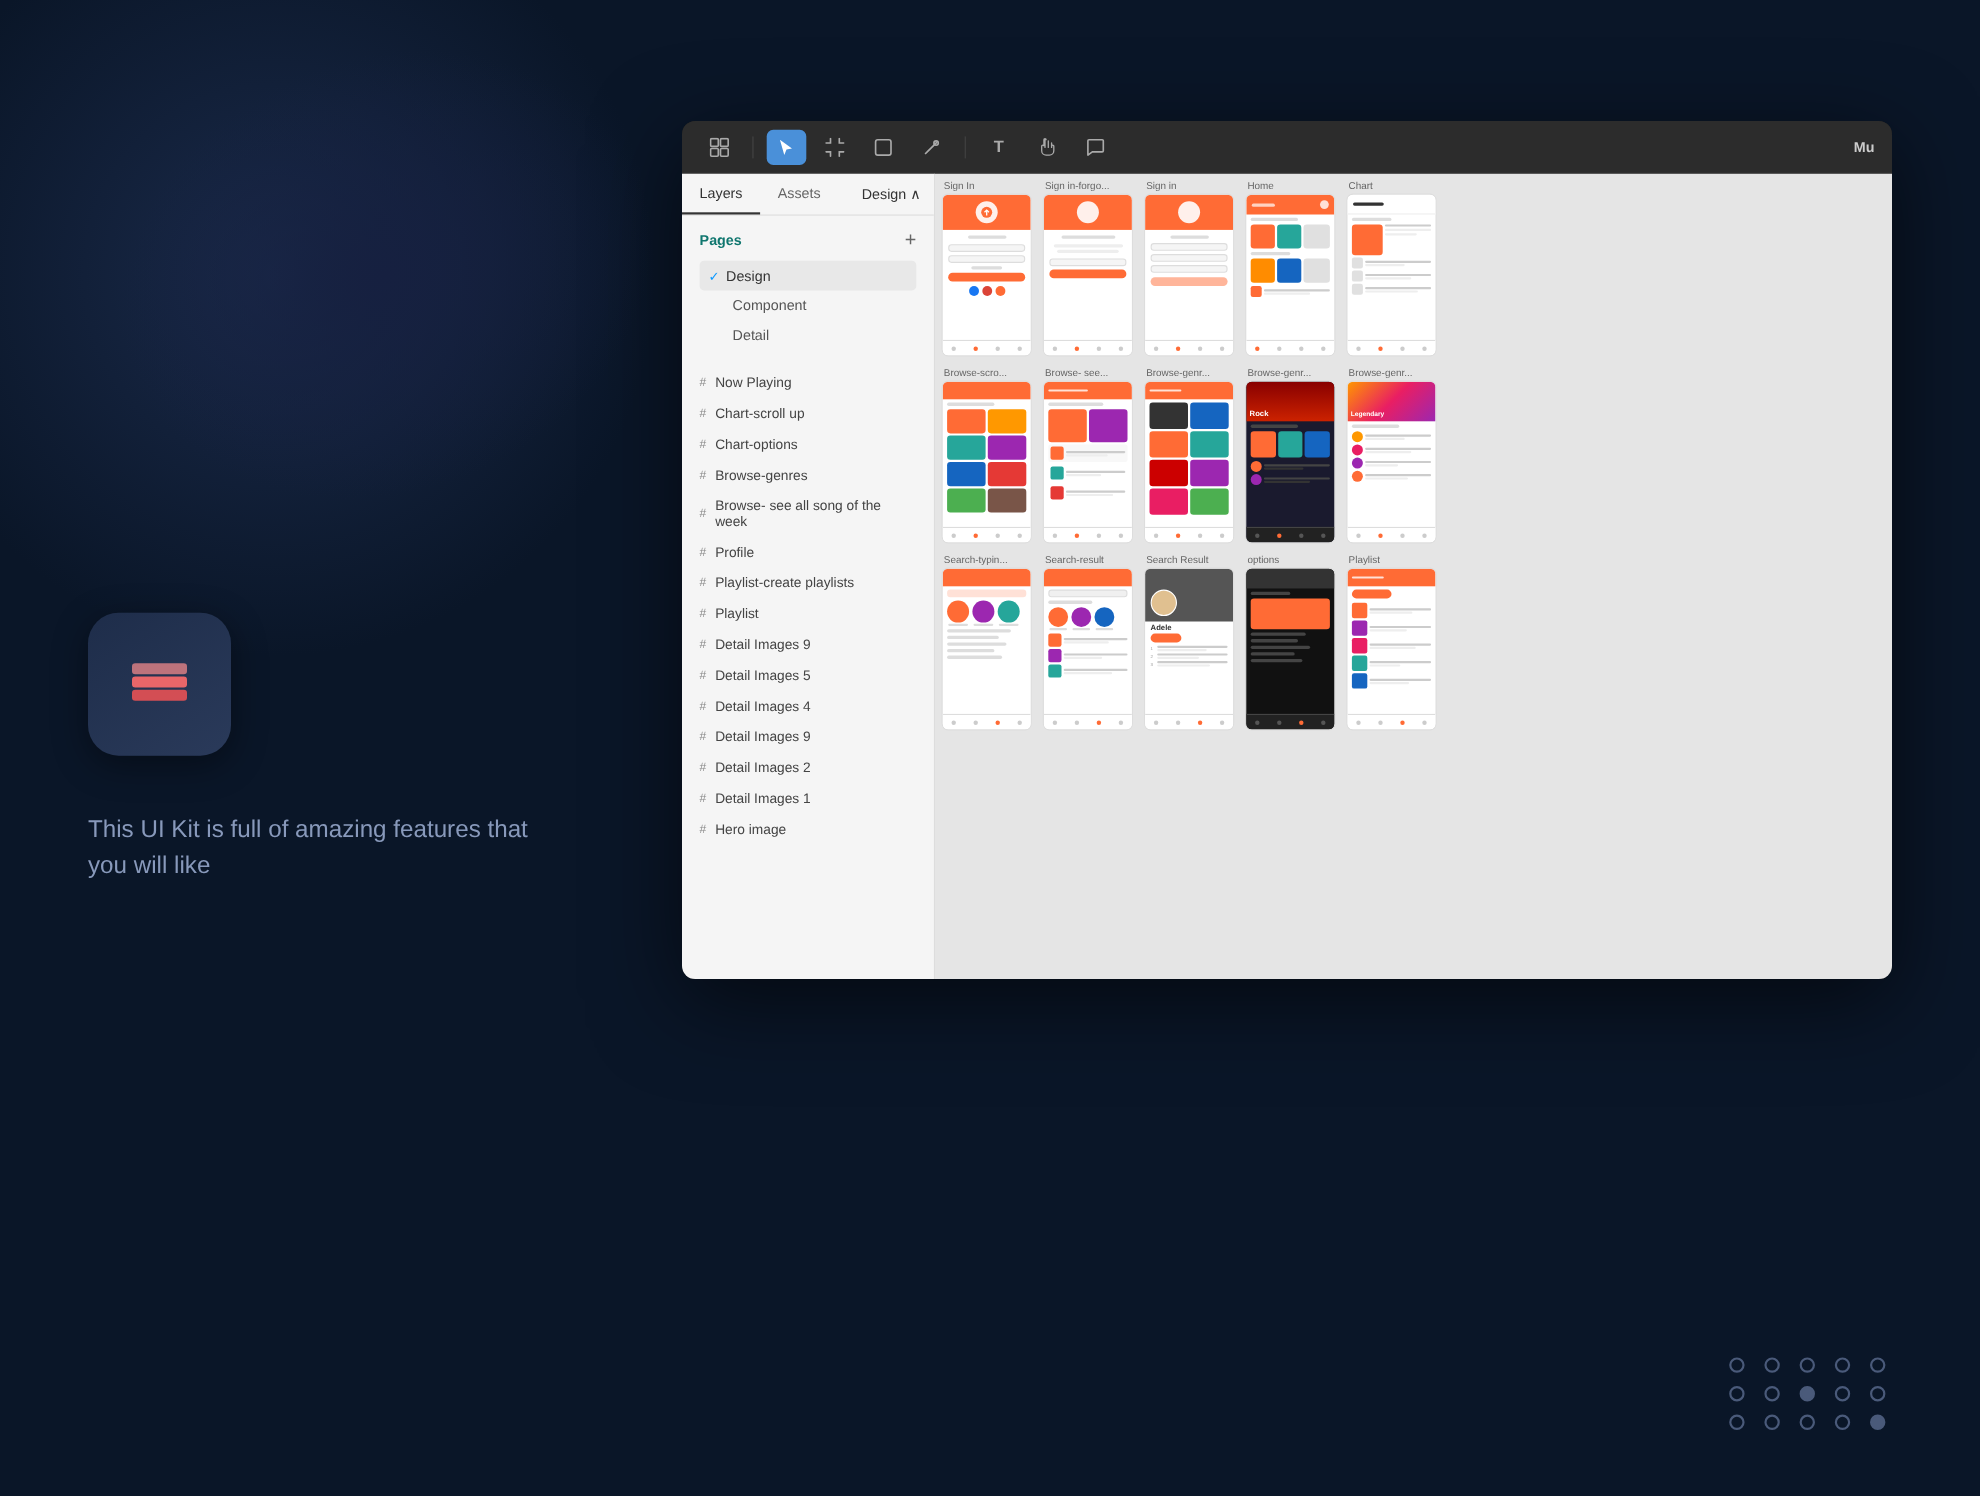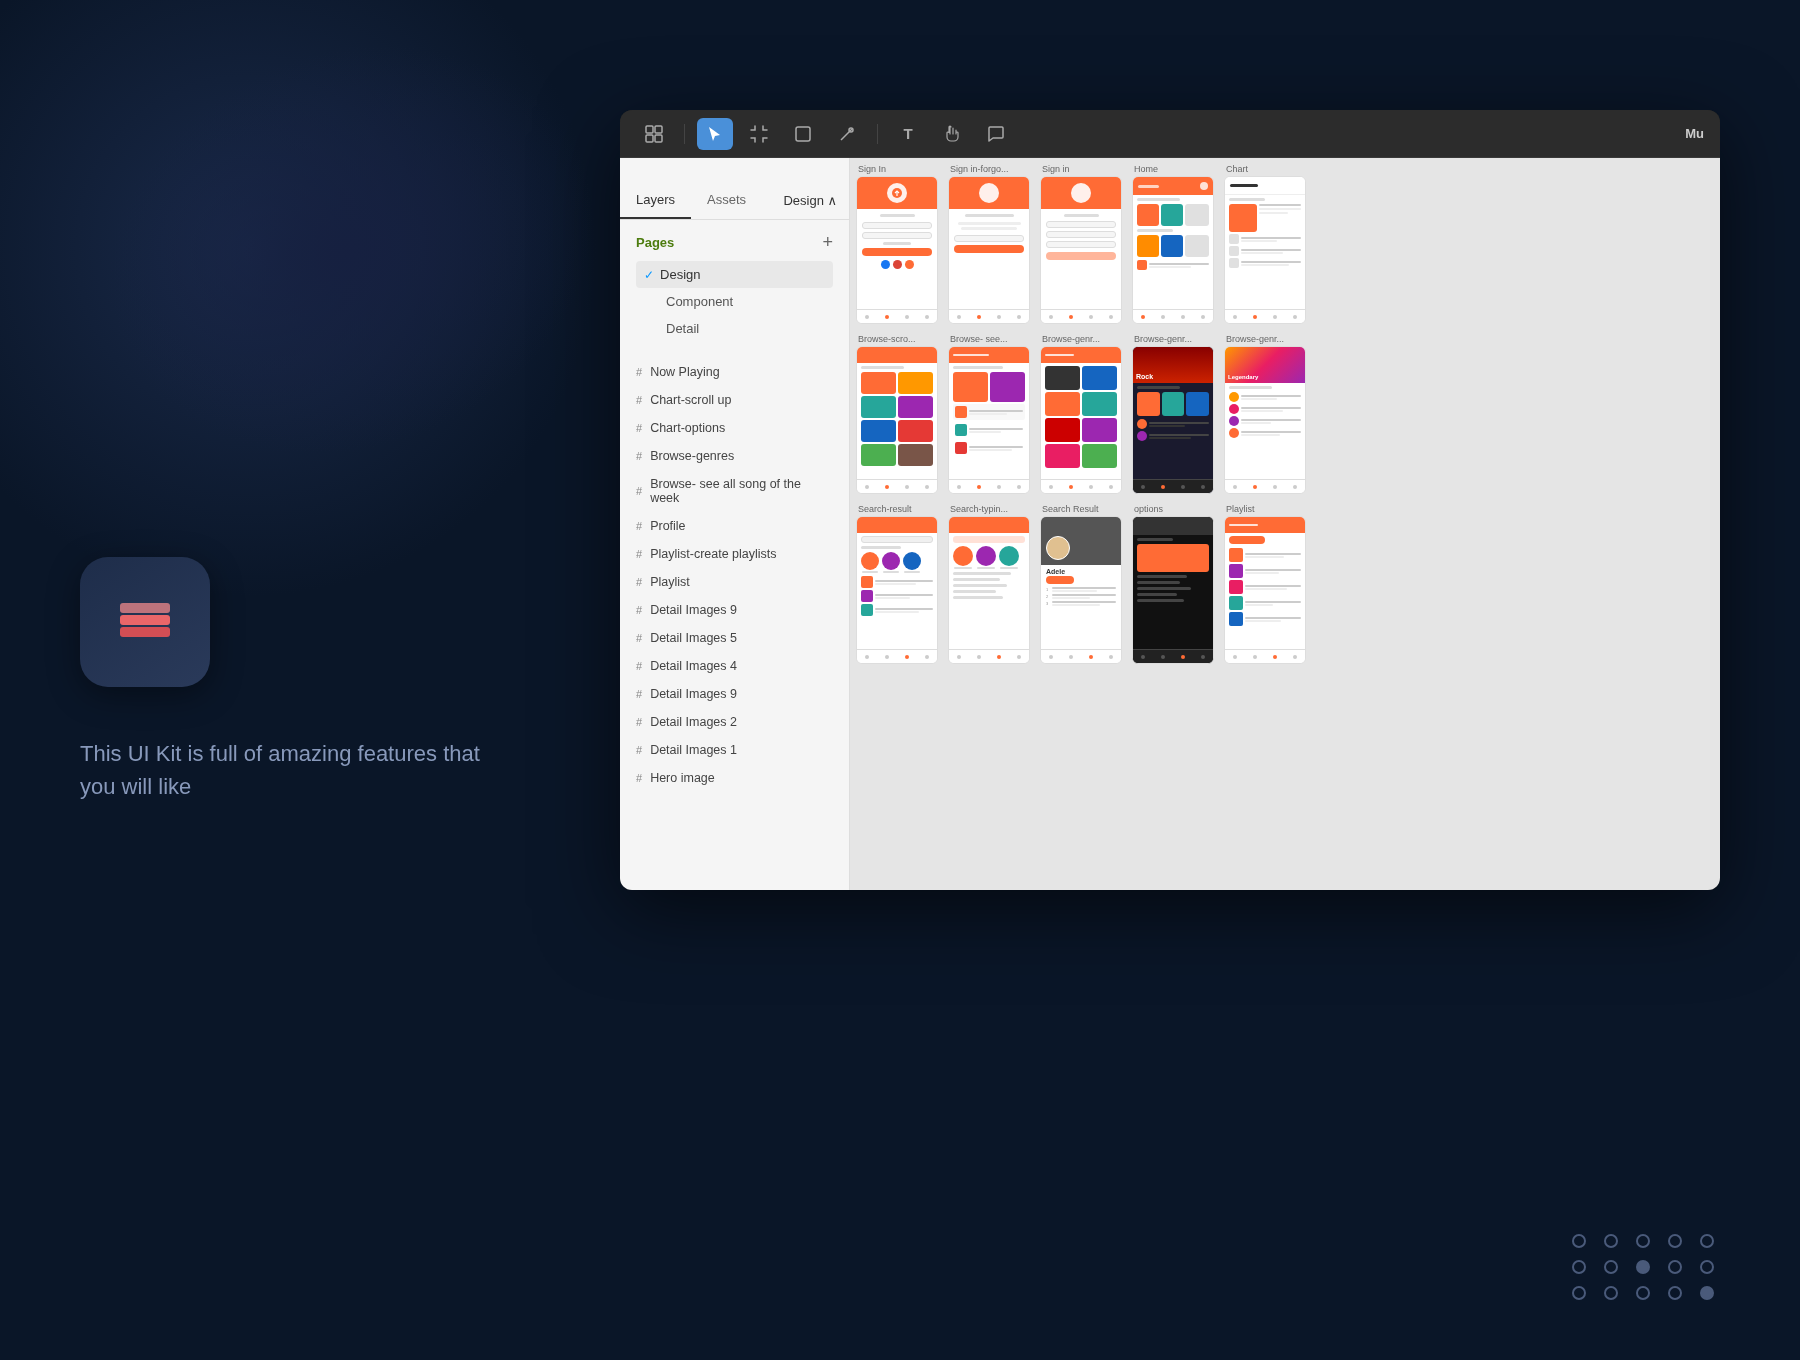--- a/index.html
+++ b/index.html
@@ -125,21 +125,20 @@
     .sidebar {
       width: 230px;
       background: #f5f5f5;
       border-right: 1px solid #ddd;
       overflow-y: auto;
     }
     .sidebar-tabs {
       display: flex;
       border-bottom: 1px solid #ddd;
       background: #f5f5f5;
-      margin-top: 24px;
     }
     .sidebar-tab {
       padding: 10px 16px;
       font-size: 13px;
       color: #666;
       cursor: pointer;
       border-bottom: 2px solid transparent;
     }
     .sidebar-tab.active { color: #333; border-bottom-color: #333; font-weight: 500; }
     .design-btn {
@@ -153,21 +152,21 @@
 
     .pages-section {
       padding: 12px 16px;
     }
     .pages-header {
       display: flex;
       align-items: center;
       justify-content: space-between;
       margin-bottom: 8px;
     }
-    .pages-title { font-size: 13px; font-weight: 600; color: #4d7c0f; }
+    .pages-title { font-size: 13px; font-weight: 600; color: #0f766e; }
     .pages-add { font-size: 18px; color: #666; cursor: pointer; }
 
     .page-item {
       padding: 6px 8px;
       border-radius: 4px;
       font-size: 13px;
       color: #555;
       cursor: pointer;
       display: flex; align-items: center; gap: 6px;
     }
@@ -774,20 +773,57 @@
                 <div class="bnav-dot"></div>
                 <div class="bnav-dot"></div>
               </div>
             </div>
           </div>
         </div>
 
         <div style="display:flex;gap:10px;align-items:flex-end;">
 
           <div class="screen-wrapper">
+            <div class="screen-label">Search-typin...</div>
+            <div class="phone-screen light" style="width:82px;height:148px;">
+              <div style="height:16px;background:#ff6b35;"></div>
+              <div style="padding:3px 4px;">
+                <div style="height:7px;background:#ff6b35;border-radius:3px;margin-bottom:3px;opacity:0.2;"></div>
+                <div style="display:flex;gap:3px;margin-bottom:3px;">
+                  <div style="display:flex;flex-direction:column;align-items:center;gap:1px;">
+                    <div style="width:20px;height:20px;border-radius:50%;background:#ff6b35;"></div>
+                    <div style="height:2px;background:#ddd;border-radius:1px;width:18px;"></div>
+                  </div>
+                  <div style="display:flex;flex-direction:column;align-items:center;gap:1px;">
+                    <div style="width:20px;height:20px;border-radius:50%;background:#9c27b0;"></div>
+                    <div style="height:2px;background:#ddd;border-radius:1px;width:18px;"></div>
+                  </div>
+                  <div style="display:flex;flex-direction:column;align-items:center;gap:1px;">
+                    <div style="width:20px;height:20px;border-radius:50%;background:#26a69a;"></div>
+                    <div style="height:2px;background:#ddd;border-radius:1px;width:18px;"></div>
+                  </div>
+                </div>
+                <div style="margin-top:2px;">
+                  <div style="height:3px;background:#ddd;border-radius:2px;width:80%;margin-bottom:3px;"></div>
+                  <div style="height:3px;background:#ddd;border-radius:2px;width:65%;margin-bottom:3px;"></div>
+                  <div style="height:3px;background:#ddd;border-radius:2px;width:75%;margin-bottom:3px;"></div>
+                  <div style="height:3px;background:#ddd;border-radius:2px;width:60%;margin-bottom:3px;"></div>
+                  <div style="height:3px;background:#ddd;border-radius:2px;width:70%;"></div>
+                </div>
+              </div>
+              <div class="bottom-nav">
+                <div class="bnav-dot"></div>
+                <div class="bnav-dot"></div>
+                <div class="bnav-dot orange"></div>
+                <div class="bnav-dot"></div>
+              </div>
+            </div>
+          </div>
+
+          <div class="screen-wrapper">
             <div class="screen-label">Search-result</div>
             <div class="phone-screen light" style="width:82px;height:148px;">
               <div style="height:16px;background:#ff6b35;"></div>
               <div style="padding:3px 4px;">
                 <div style="height:7px;background:#f0f0f0;border-radius:3px;border:0.5px solid #ddd;margin-bottom:3px;"></div>
                 <div style="height:3px;background:#ddd;border-radius:2px;width:55%;margin-bottom:3px;"></div>
                 <div style="display:flex;gap:3px;margin-bottom:3px;">
                   <div style="display:flex;flex-direction:column;align-items:center;gap:1px;">
                     <div style="width:18px;height:18px;border-radius:50%;background:#ff6b35;"></div>
                     <div style="height:2px;background:#ddd;border-radius:1px;width:16px;"></div>
@@ -816,57 +852,20 @@
                       <div style="height:2px;background:#eee;border-radius:1px;width:60%;"></div>
                     </div>
                   </div>
                   <div style="display:flex;gap:2px;align-items:center;">
                     <div style="width:12px;height:12px;background:#26a69a;border-radius:2px;flex-shrink:0;"></div>
                     <div style="flex:1;">
                       <div style="height:2px;background:#ccc;border-radius:1px;margin-bottom:1px;"></div>
                       <div style="height:2px;background:#eee;border-radius:1px;width:75%;"></div>
                     </div>
                   </div>
-                </div>
-              </div>
-              <div class="bottom-nav">
-                <div class="bnav-dot"></div>
-                <div class="bnav-dot"></div>
-                <div class="bnav-dot orange"></div>
-                <div class="bnav-dot"></div>
-              </div>
-            </div>
-          </div>
-
-          <div class="screen-wrapper">
-            <div class="screen-label">Search-typin...</div>
-            <div class="phone-screen light" style="width:82px;height:148px;">
-              <div style="height:16px;background:#ff6b35;"></div>
-              <div style="padding:3px 4px;">
-                <div style="height:7px;background:#ff6b35;border-radius:3px;margin-bottom:3px;opacity:0.2;"></div>
-                <div style="display:flex;gap:3px;margin-bottom:3px;">
-                  <div style="display:flex;flex-direction:column;align-items:center;gap:1px;">
-                    <div style="width:20px;height:20px;border-radius:50%;background:#ff6b35;"></div>
-                    <div style="height:2px;background:#ddd;border-radius:1px;width:18px;"></div>
-                  </div>
-                  <div style="display:flex;flex-direction:column;align-items:center;gap:1px;">
-                    <div style="width:20px;height:20px;border-radius:50%;background:#9c27b0;"></div>
-                    <div style="height:2px;background:#ddd;border-radius:1px;width:18px;"></div>
-                  </div>
-                  <div style="display:flex;flex-direction:column;align-items:center;gap:1px;">
-                    <div style="width:20px;height:20px;border-radius:50%;background:#26a69a;"></div>
-                    <div style="height:2px;background:#ddd;border-radius:1px;width:18px;"></div>
-                  </div>
-                </div>
-                <div style="margin-top:2px;">
-                  <div style="height:3px;background:#ddd;border-radius:2px;width:80%;margin-bottom:3px;"></div>
-                  <div style="height:3px;background:#ddd;border-radius:2px;width:65%;margin-bottom:3px;"></div>
-                  <div style="height:3px;background:#ddd;border-radius:2px;width:75%;margin-bottom:3px;"></div>
-                  <div style="height:3px;background:#ddd;border-radius:2px;width:60%;margin-bottom:3px;"></div>
-                  <div style="height:3px;background:#ddd;border-radius:2px;width:70%;"></div>
                 </div>
               </div>
               <div class="bottom-nav">
                 <div class="bnav-dot"></div>
                 <div class="bnav-dot"></div>
                 <div class="bnav-dot orange"></div>
                 <div class="bnav-dot"></div>
               </div>
             </div>
           </div>

